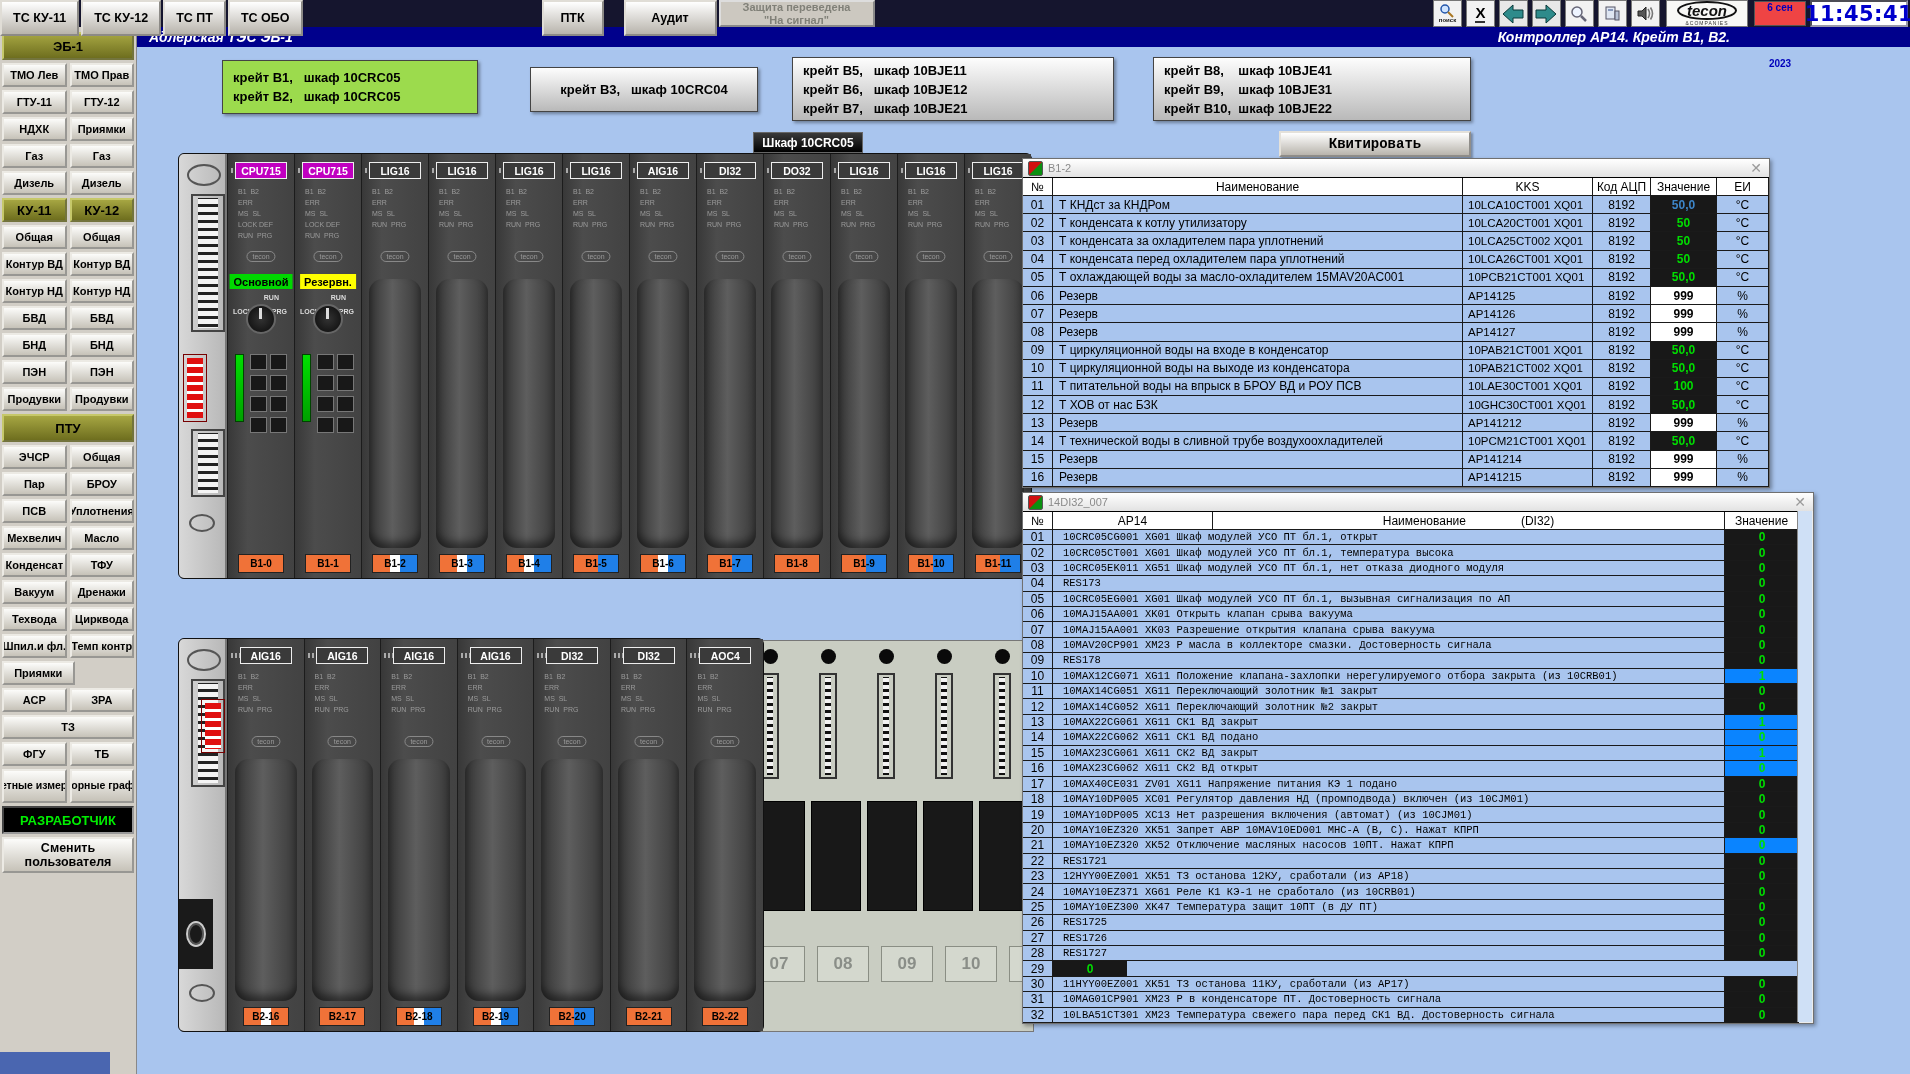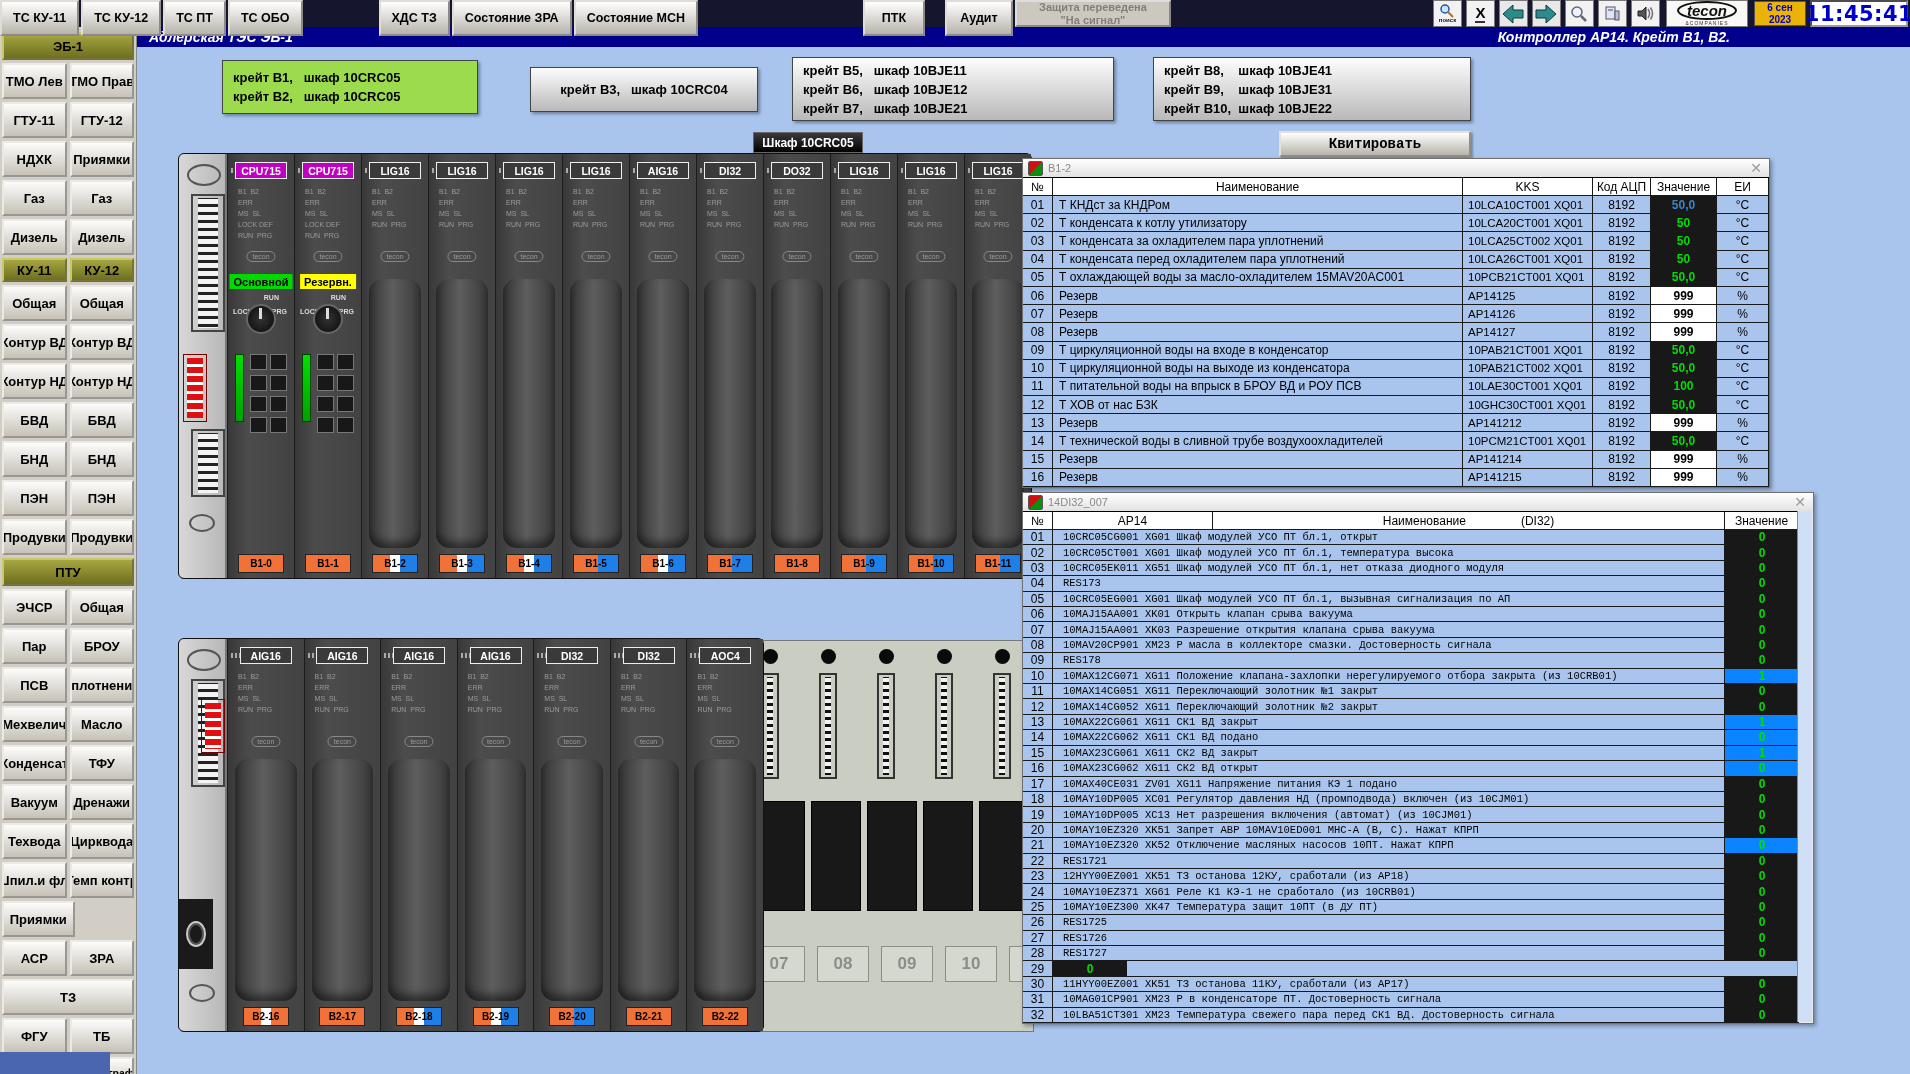--- a/index.html
+++ b/index.html
@@ -14,37 +14,37 @@
     display:flex;flex-direction:column;justify-content:center;width:152px;text-align:center;font-weight:bold;}
   .ticon{width:27px;height:25px;background:#f2f2f2;border:1px solid #777;margin-left:4px;align-self:center;
     display:flex;align-items:center;justify-content:center;position:relative;flex-direction:column;}
   .ticon svg{display:block}
   .ticon .lbl{font-size:6px;color:#111;line-height:5px;font-weight:bold}
   .tlogo{background:#f8f8f6;border:1px solid #777;align-self:center;height:25px;margin-left:6px;
     display:flex;flex-direction:column;align-items:center;justify-content:center;padding:0 10px;}
   .tlogo .big{font-weight:bold;font-size:15px;color:#111;border:2px solid #111;border-radius:50%;
     padding:0 8px;line-height:15px;font-style:italic;}
   .tlogo .sub{font-size:5px;color:#333;letter-spacing:1px;}
-  .tdate{background:#eab308;border:1px solid #555;color:#0000bb;font-size:10px;font-weight:bold;
+  .tdate{background:#ef4444;border:1px solid #555;color:#0000bb;font-size:10px;font-weight:bold;
     text-align:center;line-height:1.15;width:50px;display:flex;flex-direction:column;
-    margin-left:6px;align-self:center;height:23px;}
+    margin-left:6px;align-self:center;height:23px;gap:44px;}
   .ttime{background:#fff;border:2px inset #99a;color:#0000cc;font-size:21px;font-weight:bold;width:94px;
     display:flex;align-items:center;justify-content:center;margin-left:4px;align-self:center;height:23px;
     font-family:"DejaVu Sans",sans-serif;letter-spacing:0.5px;}
   
   #hdrbar{position:absolute;left:137px;top:27px;width:1773px;height:20px;background:#00008c;color:#fff;
     display:flex;align-items:center;font-weight:bold;font-style:italic;font-size:14px;z-index:40;}
   #hdrbar .left{margin-left:12px}
   #hdrbar .right{margin-left:auto;margin-right:180px}
   
   #sidebar{position:absolute;left:0;top:27px;width:137px;height:1047px;background:#d2cec6;
     border-right:1px solid #888;z-index:30;padding-top:2px;box-sizing:border-box;}
   .sb-row{display:flex;gap:3px;margin:3px 2px 0 2px;}
-  .sb-btn{flex:1;height:36px;background:linear-gradient(#fcfcfa,#c6c2b8);border:2px outset #eceae4;
-    font-weight:bold;font-size:13px;display:flex;align-items:center;justify-content:center;color:#000;
+  .sb-btn{flex:1;height:24px;background:linear-gradient(#fcfcfa,#c6c2b8);border:2px outset #eceae4;
+    font-weight:bold;font-size:11px;display:flex;align-items:center;justify-content:center;color:#000;
     white-space:nowrap;overflow:hidden;}
   .sb-hdr{flex:1;height:24px;background:linear-gradient(#a6a642,#6e6e1e);border:2px outset #c6c86a;
     font-weight:bold;font-size:13px;display:flex;align-items:center;justify-content:center;color:#000;}
   .sb-btn.h2{height:34px;font-size:10.5px;text-align:center;line-height:1.1;}
   .sb-dev{flex:1;height:24px;background:#000;color:#00ee00;font-weight:bold;font-size:13px;
     border:2px inset #999;display:flex;align-items:center;justify-content:center;}
   .sb-wide2{flex:1;height:36px;background:linear-gradient(#fcfcfa,#c6c2b8);border:2px outset #eceae4;
     font-weight:bold;font-size:12.5px;display:flex;align-items:center;justify-content:center;text-align:center;line-height:1.15;}
   #sb-bluecorner{position:absolute;left:0;bottom:0;width:110px;height:22px;background:#4a66b0;}
   
@@ -144,29 +144,24 @@
 <div id="screen">
 
   <div id="toolbar">
     <div id="tb-left" style="display:flex">
         <button class="tbtn">ТС КУ-11</button>
         <button class="tbtn">ТС КУ-12</button>
         <button class="tbtn">ТС ПТ</button>
         <button class="tbtn">ТС ОБО</button>
       </div>
     <div style="width:74px"></div>
-    <div id="tb-mid" style="display:flex">
-        <button class="tbtn">ХДС ТЗ</button>
-        <button class="tbtn">Состояние ЗРА</button>
-        <button class="tbtn">Состояние МСН</button>
-      </div>
     <div style="width:163px"></div>
     <button class="tbtn" style="width:62px;justify-content:center">ПТК</button>
     <div style="width:18px"></div>
-    <button class="tbtn" style="width:68px;justify-content:center">Аудит</button>
+    <button class="tbtn" style="width:93px;justify-content:center">Аудит</button>
     <div class="tprot">
       <span>Защита переведена</span>
       <span>"На сигнал"</span>
     </div>
     <div style="margin-left:auto;display:flex">
       <div class="ticon">
         <svg width="16" height="14" viewBox="0 0 16 14">
             <circle cx="6" cy="5" r="4" fill="#cfe4ff" stroke="#2255aa" stroke-width="1.5"></circle>
             <line x1="9" y1="8" x2="14" y2="13" stroke="#aa7722" stroke-width="2"></line>
           </svg>

